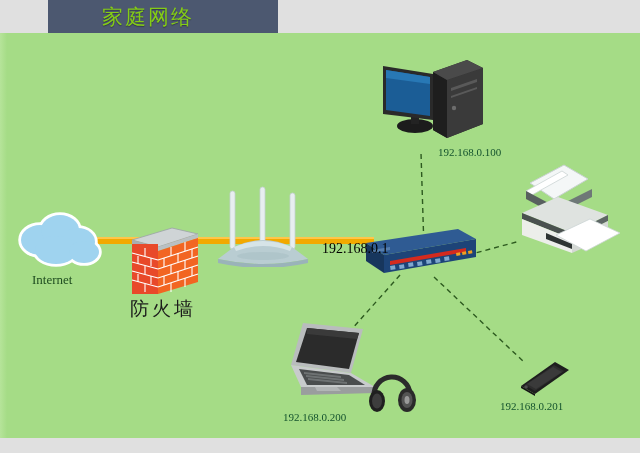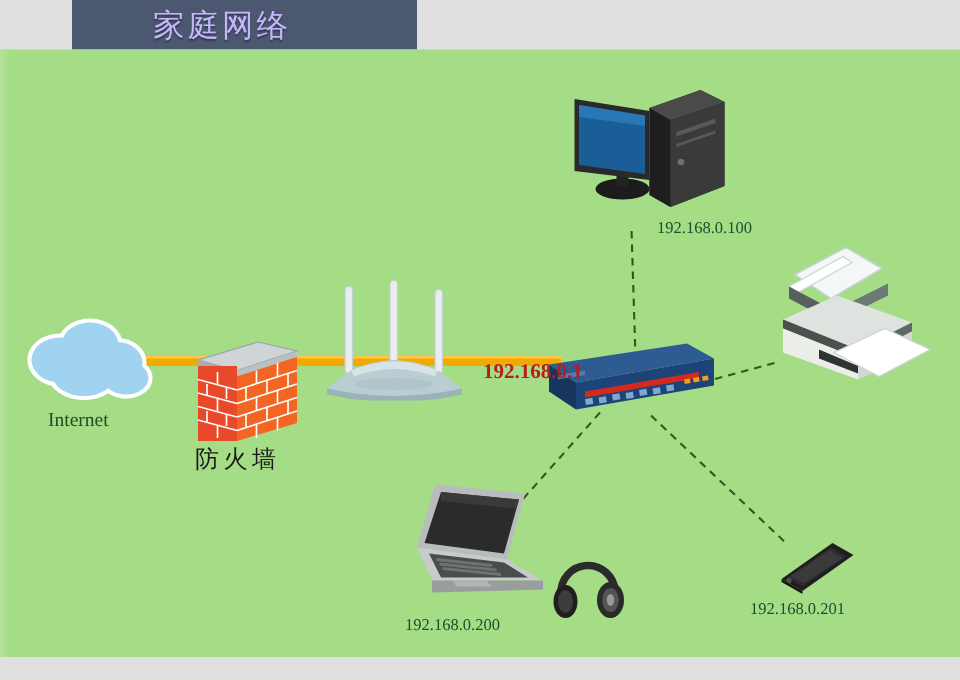--- a/index.html
+++ b/index.html
@@ -32,21 +32,21 @@
     left: 48px; top: 0;
     width: 230px; height: 33px;
     background: #4c5870;
   }
   #title-text {
     position: absolute;
     left: 0; top: 0;
     width: 200px; height: 33px;
     line-height: 34px;
     text-align: center;
-    color: #c4b5fd;
+    color: #84cc16;
     font-size: 21px;
     font-family: "DejaVu Serif", "Liberation Serif", serif;
     letter-spacing: 2px;
     text-shadow: 0 1px 1px rgba(0,0,0,0.35);
   }
   
   #stage {
     position: absolute;
     left: 0; top: 33px;
     width: 640px; height: 405px;
@@ -76,25 +76,25 @@
     white-space: nowrap;
     font-family: "Liberation Serif", "DejaVu Serif", serif;
   }
   .ip-label {
     font-size: 11px;
     color: #14532d;
     font-weight: normal;
   }
   .ip-label-red {
     font-size: 14px;
-    color: #b91c1c;
-    font-weight: bold;
+    color: #000000;
+    font-weight: normal;
   }
   .name-label-cn {
-    font-size: 16px;
+    font-size: 19px;
     color: #1b1b1b;
     font-family: "DejaVu Serif", "Liberation Serif", serif;
     letter-spacing: 3px;
   }
   .name-label-en {
     font-size: 13px;
     color: #153d16;
   }
   .name-label-internet {
     font-size: 13px;
@@ -279,21 +279,21 @@
 
         <polygon points="10,66 60,86 60,100 10,82" fill="#eceeea"></polygon>
         <polygon points="60,86 96,68 96,84 60,100" fill="#d4d8d4"></polygon>
 
         <polygon points="44,82 78,66 108,80 74,98" fill="#ffffff" stroke="#ccd4d4" stroke-width="0.8"></polygon>
 
         <polygon points="34,80 60,91 60,96 34,86" fill="#2e3433"></polygon>
       </svg>
     </div>
 
-    <div class="node" style="left:258px; top:282px;">
+    <div class="node" style="left:271px; top:282px;">
       <svg width="115" height="90" viewBox="0 0 115 90">
 
         <polygon points="32,8 92,14 80,58 20,50" fill="#b9bcbd"></polygon>
         <polygon points="36,13 88,18 78,54 25,47" fill="#2b2b2b"></polygon>
         <polygon points="36,13 88,18 86,24 36,19" fill="#3a3a3a"></polygon>
 
         <polygon points="20,50 80,58 104,72 30,72" fill="#c8cbcc"></polygon>
         <polygon points="30,72 104,72 104,78 30,80" fill="#9a9d9e"></polygon>
 
         <polygon points="28,54 78,60 94,70 36,70" fill="#4a4d4e"></polygon>

